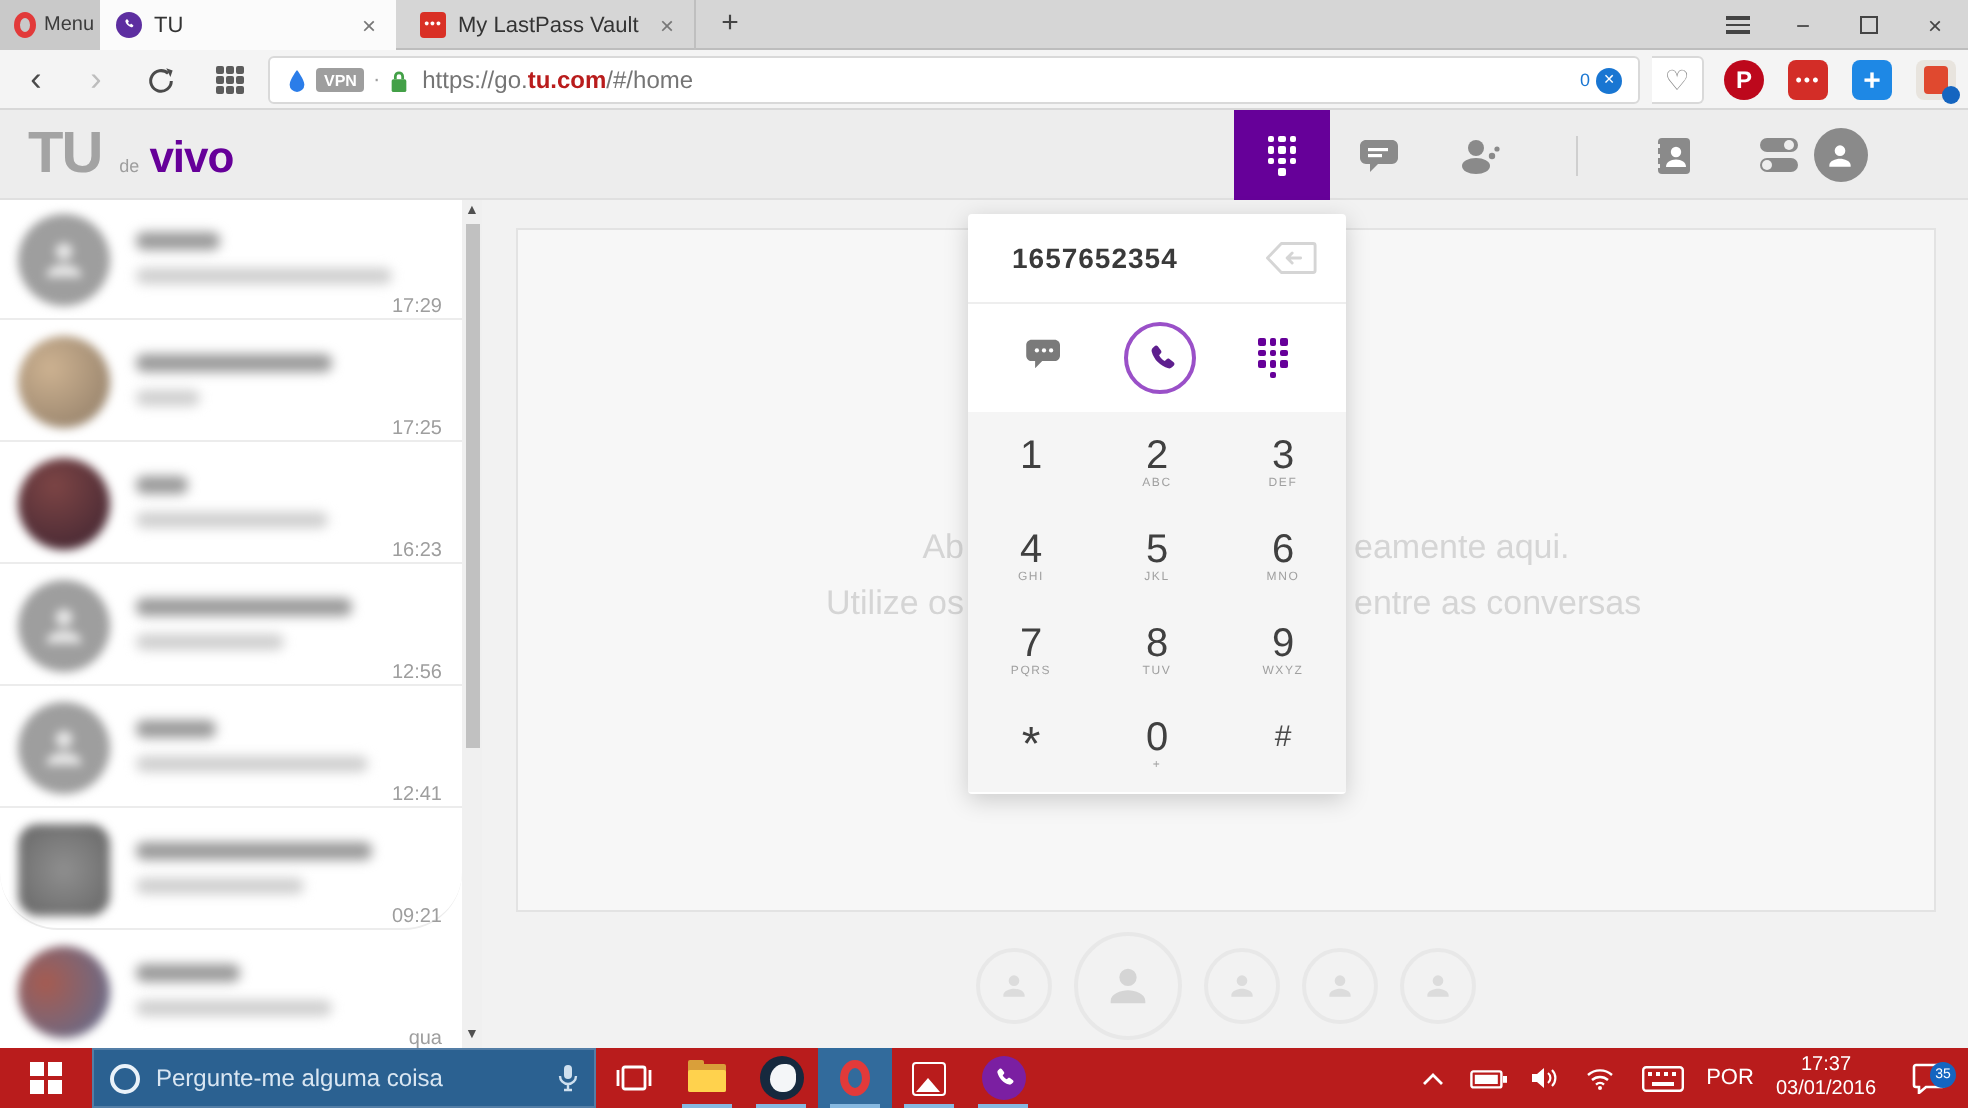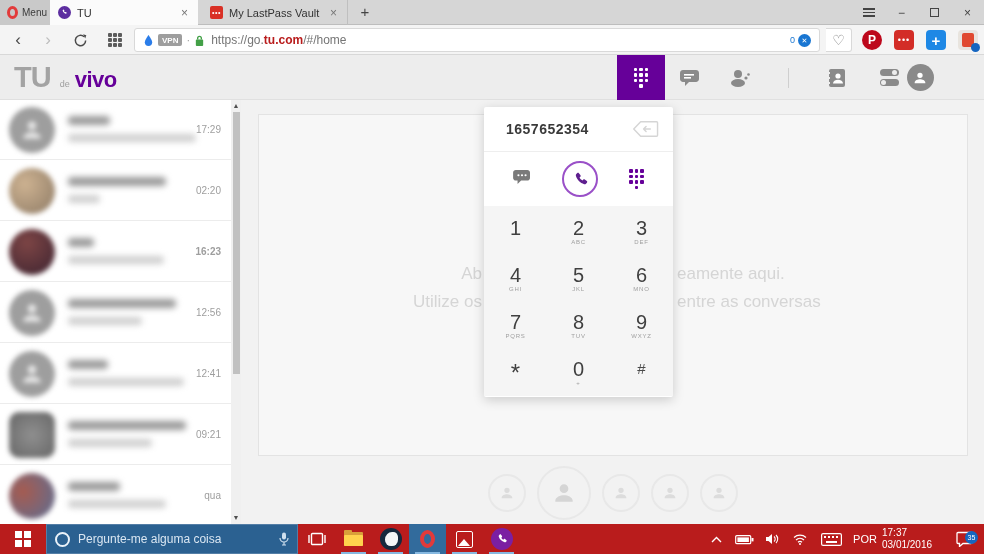--- a/index.html
+++ b/index.html
@@ -73,21 +73,21 @@
   .chat-item { position:absolute; left:0; width:231px; height:60px; border-bottom:1px solid #ececec; background:#fff; }
   .c-avatar { position:absolute; left:9px; top:7px; width:46px; height:46px; border-radius:50%; filter:blur(2.5px); display:flex; align-items:center; justify-content:center; }
   .av-gray { background:#9e9e9e; }
   .av-tan { background:radial-gradient(circle at 35% 35%, #cdb291, #8d7a65); }
   .av-maroon { background:radial-gradient(circle at 40% 30%, #7d4545, #3c2330); }
   .av-dark { background:radial-gradient(circle at 50% 50%, #8f8f8f, #666); border-radius:22%; }
   .av-mix { background:radial-gradient(circle at 30% 40%, #a65b50, #5b6e94); }
   .bar { position:absolute; left:68px; border-radius:4px; filter:blur(3px); }
   .bar.name { top:16px; height:9px; background:#9a9a9a; }
   .bar.sub { top:34px; height:8px; background:#cfcfcf; }
-  .chat-time { position:absolute; right:10px; top:24px; font-size:10px; color:#9e9e9e; }
+  .chat-time { position:absolute; right:10px; top:48px; font-size:10px; color:#9e9e9e; }
   .v-scroll { position:absolute; right:0; top:0; width:10px; height:424px; background:#f0f0f0; }
   .v-thumb { position:absolute; left:1.5px; top:12px; width:7px; height:262px; background:#c1c1c1; }
   .v-arrow { position:absolute; left:0; width:10px; height:12px; font-size:7px; color:#505050; text-align:center; line-height:12px; }
 
   
   .main { position:absolute; left:241px; top:100px; width:743px; height:424px; background:#f2f2f2; }
   .main-panel { position:absolute; left:17px; top:14px; width:710px; height:342px; background:#f7f7f7; border:1px solid #e3e3e3; }
   .empty-frag { position:absolute; font-size:17px; color:#d5d5d5; white-space:nowrap; }
   .avatar-row { position:absolute; left:0; top:362px; width:743px; height:62px; display:flex; align-items:center; justify-content:center; gap:11px; }
   .contact-bubble { border:2px solid #e8e8e8; border-radius:50%; display:flex; align-items:center; justify-content:center; }
@@ -125,21 +125,21 @@
   .folder .front { position:absolute; left:0; top:3px; width:19px; height:11px; background:#ffd24d; border-radius:1px; }
   .dark-circle { width:22px; height:22px; border-radius:50%; background:#16293e; position:relative; overflow:hidden; }
   .dark-circle i { position:absolute; left:5px; top:4px; width:13px; height:14px; background:#f4f6f8; border-radius:60% 40% 50% 50%; }
   .opera-tb { width:15px; height:18px; border:4.5px solid #e23a3a; border-radius:50%; }
   .photos-ic { width:17px; height:17px; border:1.5px solid #fff; border-radius:2px; position:relative; overflow:hidden; }
   .photos-ic::before { content:""; position:absolute; left:1px; bottom:1px; border-left:6px solid transparent; border-right:6px solid transparent; border-bottom:7px solid #fff; }
   .phone-circle { width:22px; height:22px; border-radius:50%; background:#7b1fa2; display:flex; align-items:center; justify-content:center; }
   .tray { margin-left:auto; display:flex; align-items:center; }
   .tray-ic { width:28px; display:flex; align-items:center; justify-content:center; color:#fff; }
   .lang { font-size:11px; color:#fff; width:34px; text-align:center; }
-  .clock { width:62px; text-align:left; color:#fff; font-size:10px; line-height:12px; }
+  .clock { width:62px; text-align:center; color:#fff; font-size:10px; line-height:12px; }
   .action-center { width:40px; position:relative; display:flex; align-items:center; justify-content:center; }
   .ac-badge { position:absolute; right:6px; bottom:3px; width:13px; height:13px; border-radius:50%; background:#1565c0; color:#fff; font-size:7px; line-height:13px; text-align:center; }
 </style>
 </head>
 <body>
 
 <div class="screen">
 
   <div class="tabstrip">
     <div class="menu-btn">
@@ -298,23 +298,23 @@
           </svg>
         </span>
       <span class="bar name" style="width:42px;"></span>
       <span class="bar sub" style="width:128px;"></span>
       <span class="chat-time">17:29</span>
     </div>
     <div class="chat-item" style="top:61px;">
       <span class="c-avatar av-tan"></span>
       <span class="bar name" style="width:98px;"></span>
       <span class="bar sub" style="width:32px;"></span>
-      <span class="chat-time">02:20</span>
-    </div>
-    <div class="chat-item" style="top:122px;font-weight:bold;">
+      <span class="chat-time">17:25</span>
+    </div>
+    <div class="chat-item" style="top:122px;">
       <span class="c-avatar av-maroon"></span>
       <span class="bar name" style="width:26px;"></span>
       <span class="bar sub" style="width:96px;"></span>
       <span class="chat-time">16:23</span>
     </div>
     <div class="chat-item" style="top:183px;">
       <span class="c-avatar av-gray">
           <svg width="26" height="26" viewBox="0 0 24 24">
             <path fill="#e6e6e6" d="M12 12a4 4 0 1 0 0-8 4 4 0 0 0 0 8zm0 2c-3.3 0-8 1.7-8 5v1h16v-1c0-3.3-4.7-5-8-5z"></path>
           </svg>
@@ -326,21 +326,21 @@
     <div class="chat-item" style="top:244px;">
       <span class="c-avatar av-gray">
           <svg width="26" height="26" viewBox="0 0 24 24">
             <path fill="#e6e6e6" d="M12 12a4 4 0 1 0 0-8 4 4 0 0 0 0 8zm0 2c-3.3 0-8 1.7-8 5v1h16v-1c0-3.3-4.7-5-8-5z"></path>
           </svg>
         </span>
       <span class="bar name" style="width:40px;"></span>
       <span class="bar sub" style="width:116px;"></span>
       <span class="chat-time">12:41</span>
     </div>
-    <div class="chat-item" style="top:305px;">
+    <div class="chat-item" style="top:305px;border-radius:29px;">
       <span class="c-avatar av-dark"></span>
       <span class="bar name" style="width:118px;"></span>
       <span class="bar sub" style="width:84px;"></span>
       <span class="chat-time">09:21</span>
     </div>
     <div class="chat-item" style="top:366px;">
       <span class="c-avatar av-mix"></span>
       <span class="bar name" style="width:52px;"></span>
       <span class="bar sub" style="width:98px;"></span>
       <span class="chat-time">qua</span>

